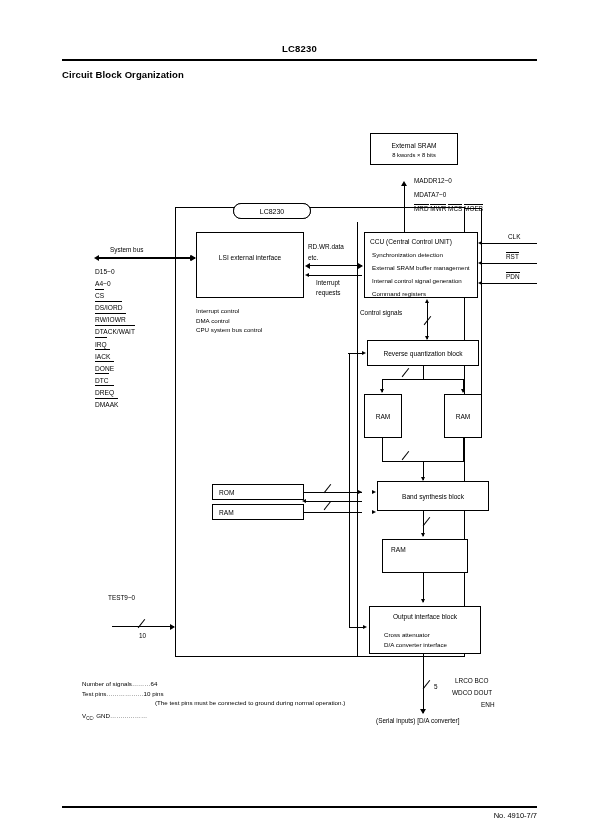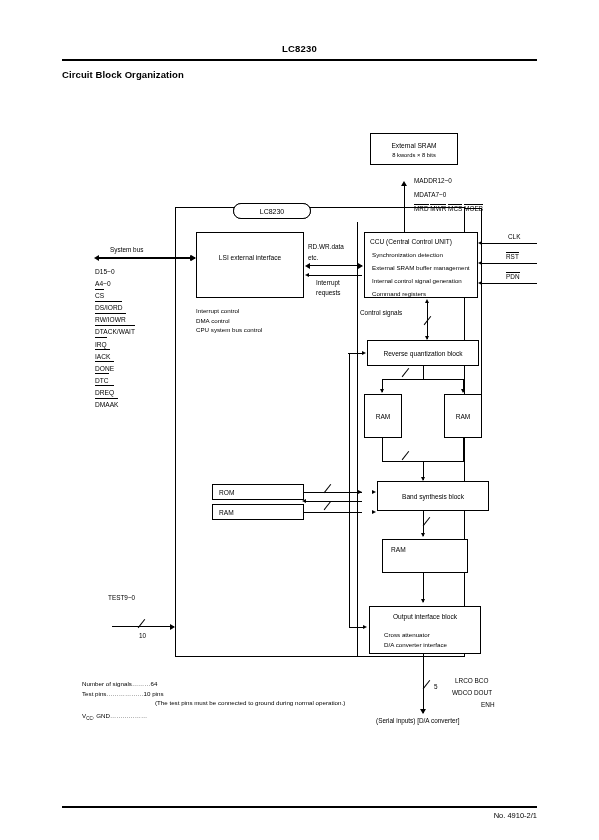--- a/index.html
+++ b/index.html
@@ -47,21 +47,21 @@
 </style>
 </head>
 <body>
 
 <div class="pg">
 
   <div class="txt" id="doc-title">LC8230</div>
   <div class="abs" id="rule-top"></div>
   <div class="txt" id="section-title">Circuit Block Organization</div>
   <div class="abs" id="rule-bottom"></div>
-  <div class="txt" id="footer">No. 4910-2/1</div>
+  <div class="txt" id="footer">No. 4910-7/7</div>
 
   <div class="box" style="left:370px;top:133px;width:88px;height:32px;">
     <div class="lbl" style="top:8px;">External SRAM</div>
     <div class="lbl" style="top:18px;font-size:5.8px;">8 kwords × 8 bits</div>
   </div>
 
   <div class="vline" style="left:404px;top:186px;height:46px;"></div>
   <div class="ar-u" style="left:400.5px;top:181px;"></div>
   <div class="lbl-free" style="left:414px;top:177px;">MADDR12~0</div>
   <div class="lbl-free" style="left:414px;top:191px;">MDATA7~0</div>

